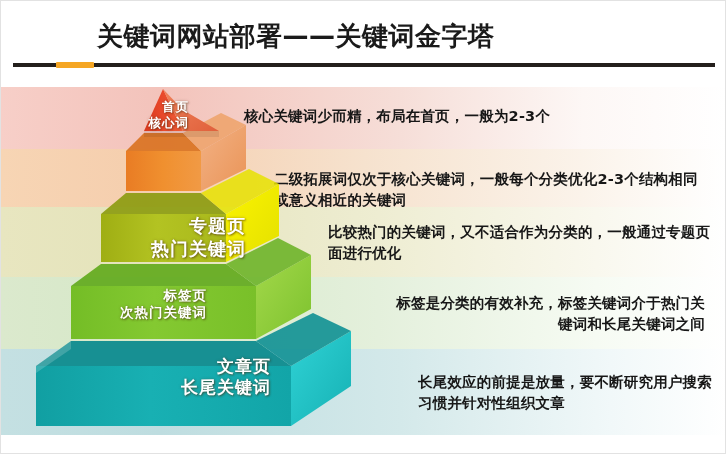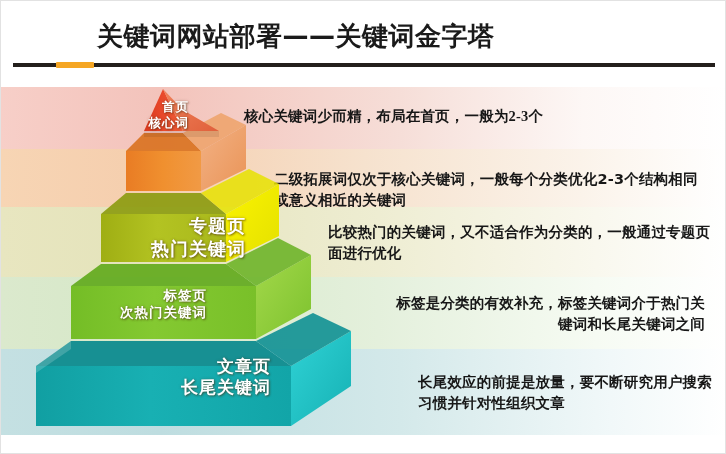--- a/index.html
+++ b/index.html
@@ -60,21 +60,21 @@
     width: 726px;
   }
   .band-text {
     position: absolute;
     font-size: 14.5px;
     font-weight: bold;
     line-height: 1.45;
     color: #171717;
     letter-spacing: 0.2px;
   }
-  #band1 { top: 86px;  height: 62px; background: linear-gradient(to right, #f7cfc8 0%, #f3c3bb 22%, #f6ded8 55%, #fdf7f5 80%, #ffffff 100%); font-family: Liberation Serif, serif; }
+  #band1 { top: 86px;  height: 62px; background: linear-gradient(to right, #f7cfc8 0%, #f3c3bb 22%, #f6ded8 55%, #fdf7f5 80%, #ffffff 100%); }
   #band2 { top: 148px; height: 58px; background: linear-gradient(to right, #f7d5b4 0%, #f5ceae 20%, #f6e2ce 50%, #fbf3ea 80%, #ffffff 100%); }
   #band3 { top: 206px; height: 70px; background: linear-gradient(to right, #e8e6c0 0%, #e4e3bb 20%, #eeedd2 52%, #f9f8ee 82%, #ffffff 100%); text-decoration: underline; }
   #band4 { top: 276px; height: 72px; background: linear-gradient(to right, #dbe9cd 0%, #d6e8c8 20%, #e4f0dc 52%, #f6fbf3 82%, #ffffff 100%); text-align: right; }
   #band5 { top: 348px; height: 86px; background: linear-gradient(to right, #c4e0e2 0%, #bedde0 22%, #d4e9ea 55%, #f1f8f9 84%, #ffffff 100%); }
 
   #band1-text { left: 243px; top: 19px; }
   #band2-text { left: 273px; top: 20px; }
   #band3-text { left: 327px; top: 15px; }
   #band4-text { left: 384px; top: 16px; }
   #band5-text { left: 417px; top: 23px; }

